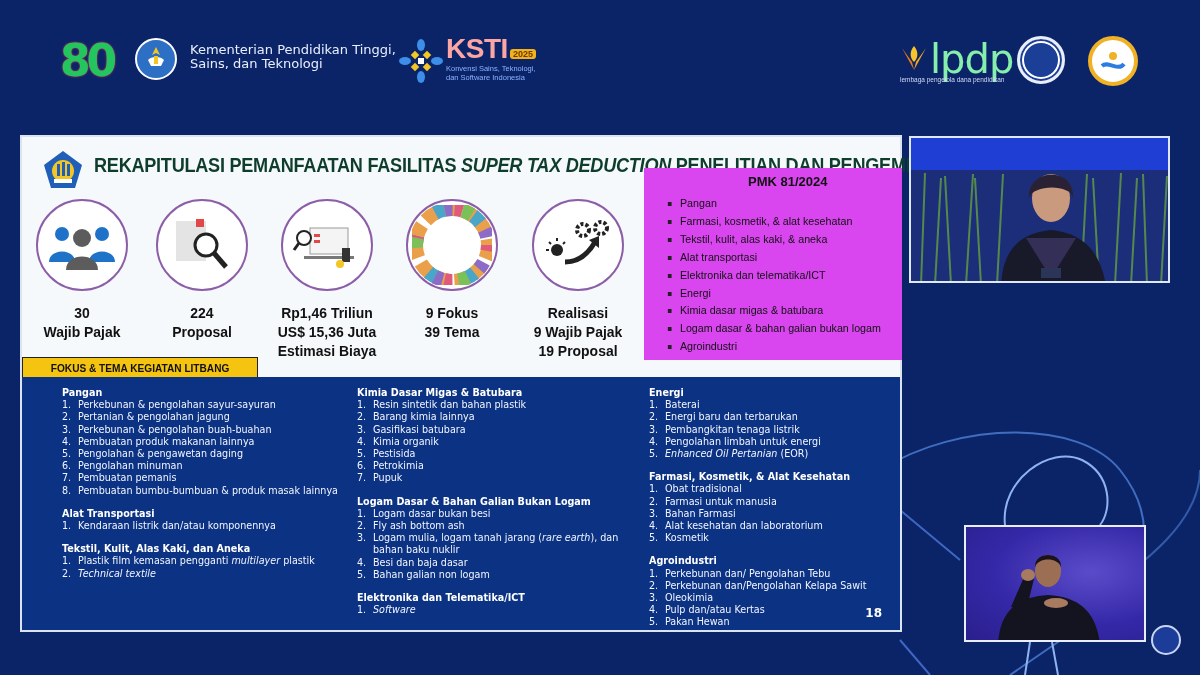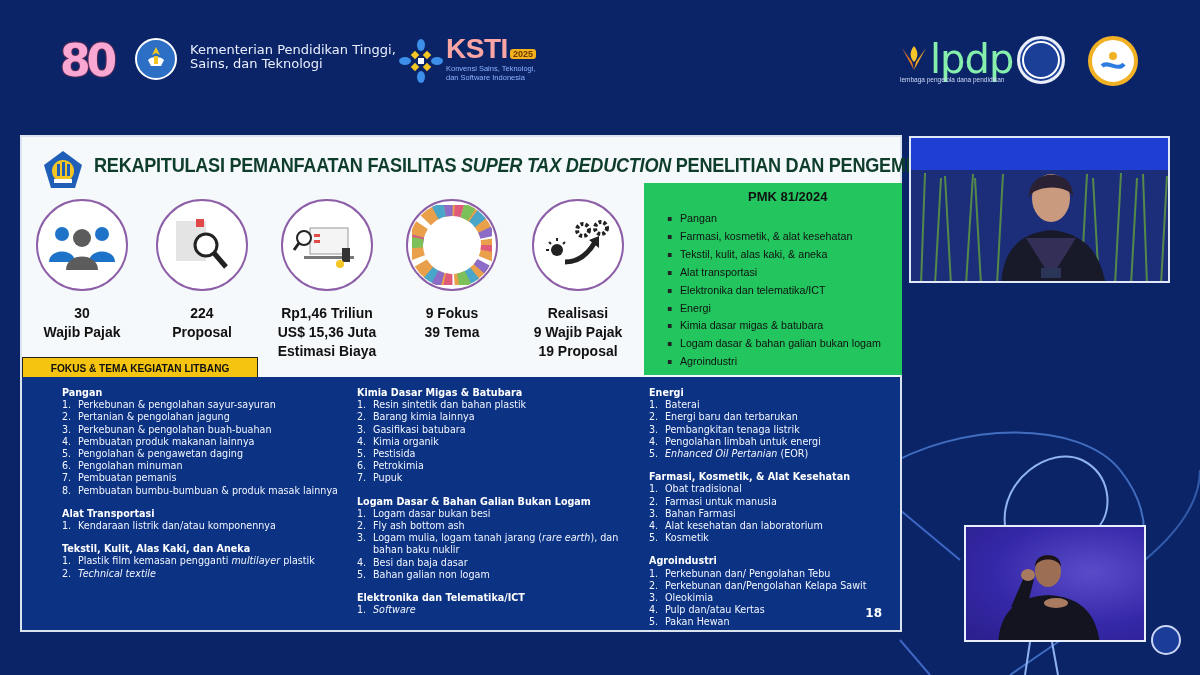--- a/index.html
+++ b/index.html
@@ -9,21 +9,21 @@
     font-family: "Liberation Sans", sans-serif;
     position: relative;
     color: #fff;
   }
   .bg-deco { position: absolute; inset: 0; pointer-events: none; }
 
   
   .logo-bar { position: absolute; top: 0; left: 0; width: 1200px; height: 125px; }
   .logo-80 {
     position: absolute; left: 60px; top: 40px; width: 54px; height: 42px;
-    color: #f9a8d4; font-family: "DejaVu Sans", sans-serif; font-weight: bold;
+    color: #22c55e; font-family: "DejaVu Sans", sans-serif; font-weight: bold;
     font-size: 44px; line-height: 42px; letter-spacing: -4px;
     text-shadow: 0 0 2px #ff4a4a;
   }
   .logo-kemdik {
     position: absolute; left: 135px; top: 38px; width: 42px; height: 42px;
     border-radius: 50%; background: #2d6fc4; border: 2px solid #fff;
     display: flex; align-items: center; justify-content: center;
   }
   .kemdik-text {
     position: absolute; left: 190px; top: 43px; font-size: 13px; line-height: 14px;
@@ -65,21 +65,21 @@
     width: 92px; height: 92px; margin: 0 auto; border-radius: 50%;
     background: #fff; border: 2px solid #8d5ea8; display: flex; align-items: center; justify-content: center;
   }
   .stat-text {
     margin-top: 12px; color: #111; font-weight: bold; font-size: 15.5px; line-height: 19px;
     transform: scaleX(0.9);
   }
   .stat-text span { display: block; }
 
   .pmk-box {
-    position: absolute; left: 622px; top: 46px; width: 258px; height: 192px; background: #22c55e;
+    position: absolute; left: 622px; top: 31px; width: 258px; height: 192px; background: #d946ef;
   }
   .pmk-title { position: absolute; left: 104px; top: 6px; color: #111; font-weight: bold; font-size: 13px; }
   .pmk-list { position: absolute; left: 22px; top: 27px; list-style: none; }
   .pmk-list li {
     color: #111; font-size: 11.5px; line-height: 17.9px; position: relative; padding-left: 15px;
     transform: scaleX(0.93); transform-origin: left center; white-space: nowrap;
   }
   .pmk-list li::before { content: ""; position: absolute; left: 2px; top: 7px; width: 4px; height: 4px; background: #222; }
 
   .fokus-tab {

